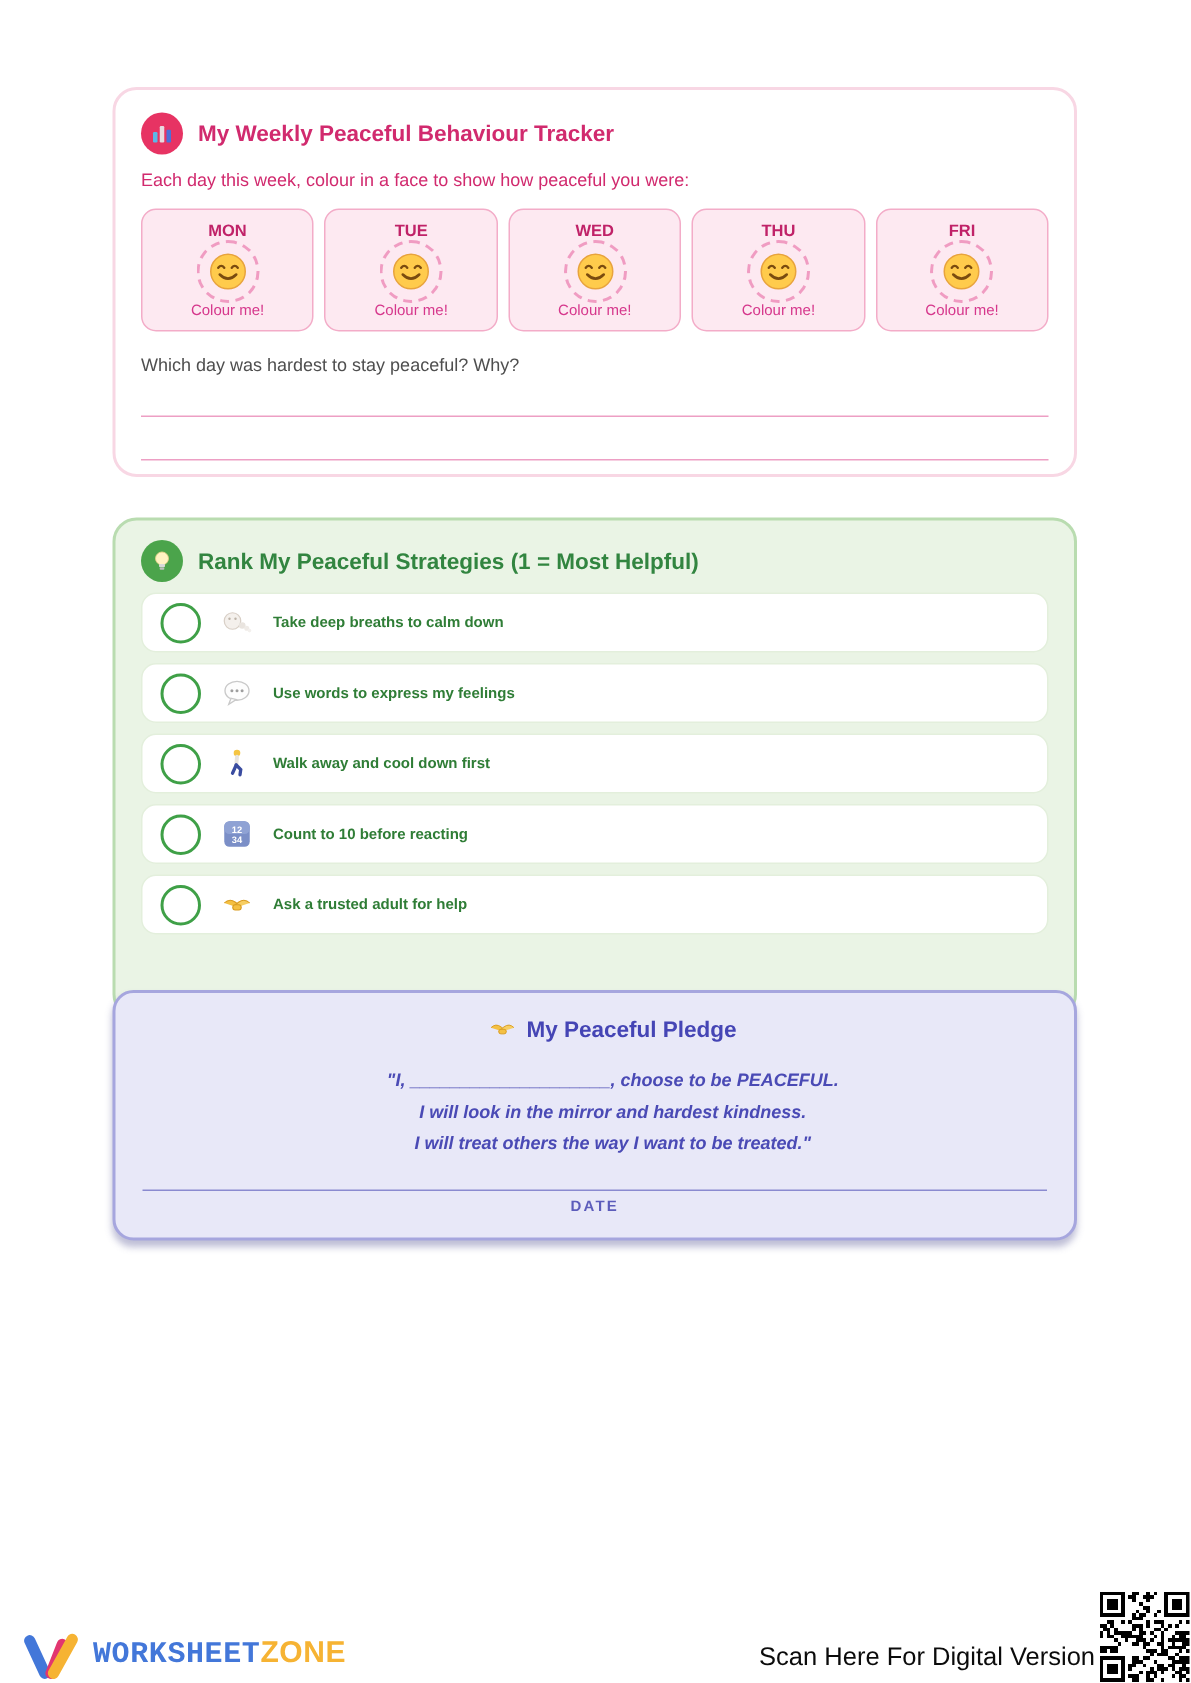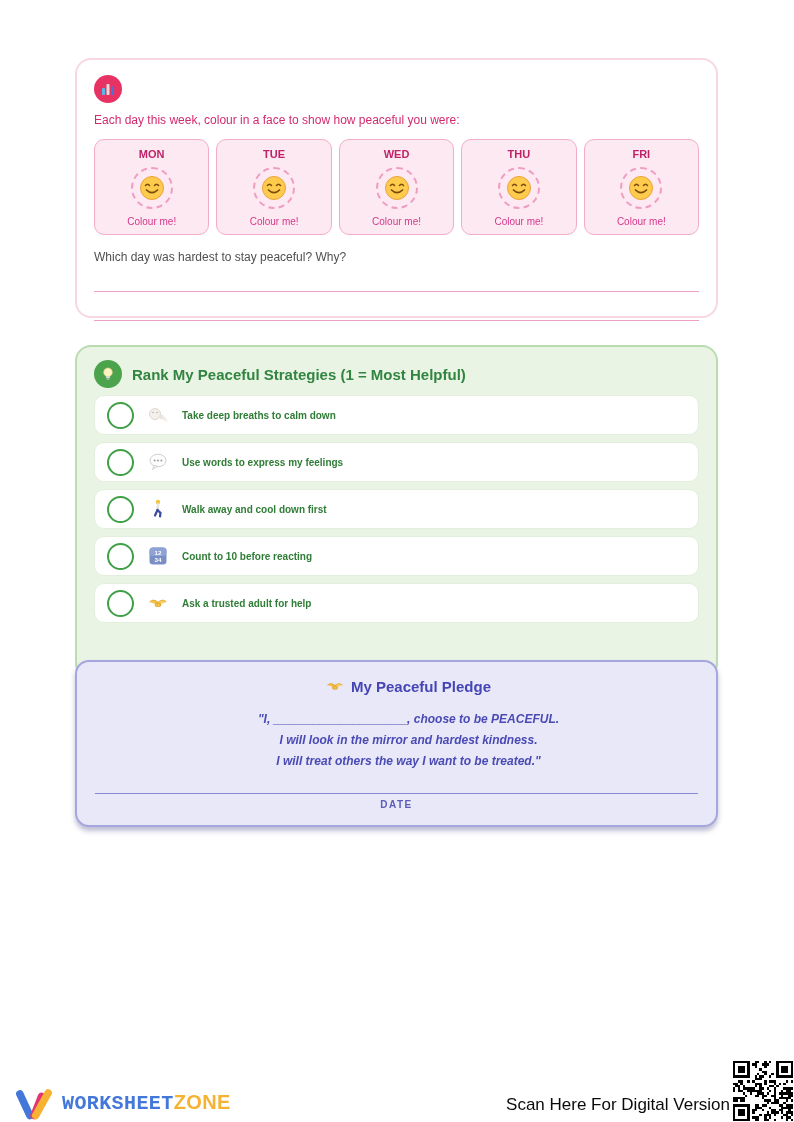--- a/index.html
+++ b/index.html
@@ -10,21 +10,21 @@
   
   .card { position:absolute; left:75px; width:643px; border-radius:16px; }
   .card-tracker { top:58px; height:260px; background:#fff; border:2px solid #F8D7E4; padding:15px 17px; }
   .card-head { display:flex; align-items:center; gap:10px; }
   .head-icon { width:28px; height:28px; border-radius:50%; display:flex; align-items:center; justify-content:center; flex:0 0 28px; }
   .head-icon-pink { background:#E73363; }
   .head-icon-green { background:#4BA44B; }
   .tracker-title { font-size:15px; font-weight:bold; color:#D12A6E; }
   .tracker-sub { margin-top:10px; font-size:12px; color:#D12A6E; }
   .days-row { display:flex; gap:7px; margin-top:12px; }
-  .day-card { width:116px; height:96px; background:#FDE9F1; border:1.5px solid #F3ACC8; border-radius:10px;
+  .day-card { width:116px; height:82px; background:#FDE9F1; border:1.5px solid #F3ACC8; border-radius:10px;
               display:flex; flex-direction:column; align-items:center; justify-content:space-between; padding:8px 0 7px; }
   .day-name { font-size:11px; font-weight:bold; color:#C02268; }
   .face-wrap { width:42px; height:42px; border:2px dashed #F09CC2; border-radius:50%; display:flex; align-items:center; justify-content:center; }
   .colour-me { font-size:10px; color:#D6378C; }
   .question { margin-top:15px; font-size:12px; color:#4F4F4F; }
   .answer-line { border-bottom:1.2px solid #ED9FC4; height:0; }
   .answer-line.l1 { margin-top:27px; }
   .answer-line.l2 { margin-top:28px; }
 
   
@@ -65,20 +65,21 @@
 
   <div class="card card-tracker">
     <div class="card-head">
       <span class="head-icon head-icon-pink">
         <svg width="16" height="16" viewBox="0 0 16 16">
           <rect x="2" y="7" width="3" height="7" rx="0.8" fill="#5BB7E8"></rect>
           <rect x="6.5" y="3" width="3" height="11" rx="0.8" fill="#E8D9DF"></rect>
           <rect x="11" y="5.5" width="3" height="8.5" rx="0.8" fill="#4C6FD8"></rect>
         </svg>
       </span>
+      <span class="tracker-title">My Weekly Peaceful Behaviour Tracker</span>
     </div>
     <div class="tracker-sub">Each day this week, colour in a face to show how peaceful you were:</div>
 
     <div class="days-row">
       <div class="day-card">
         <span class="day-name">MON</span>
         <span class="face-wrap">
           <svg width="26" height="26" viewBox="0 0 26 26">
               <circle cx="13" cy="13" r="11.5" fill="#FFCB4C" stroke="#E8A33D" stroke-width="1"></circle>
               <path d="M6.5 10.5 Q8.5 8 10.5 10.5" stroke="#7A4B0F" stroke-width="1.6" fill="none" stroke-linecap="round"></path>

